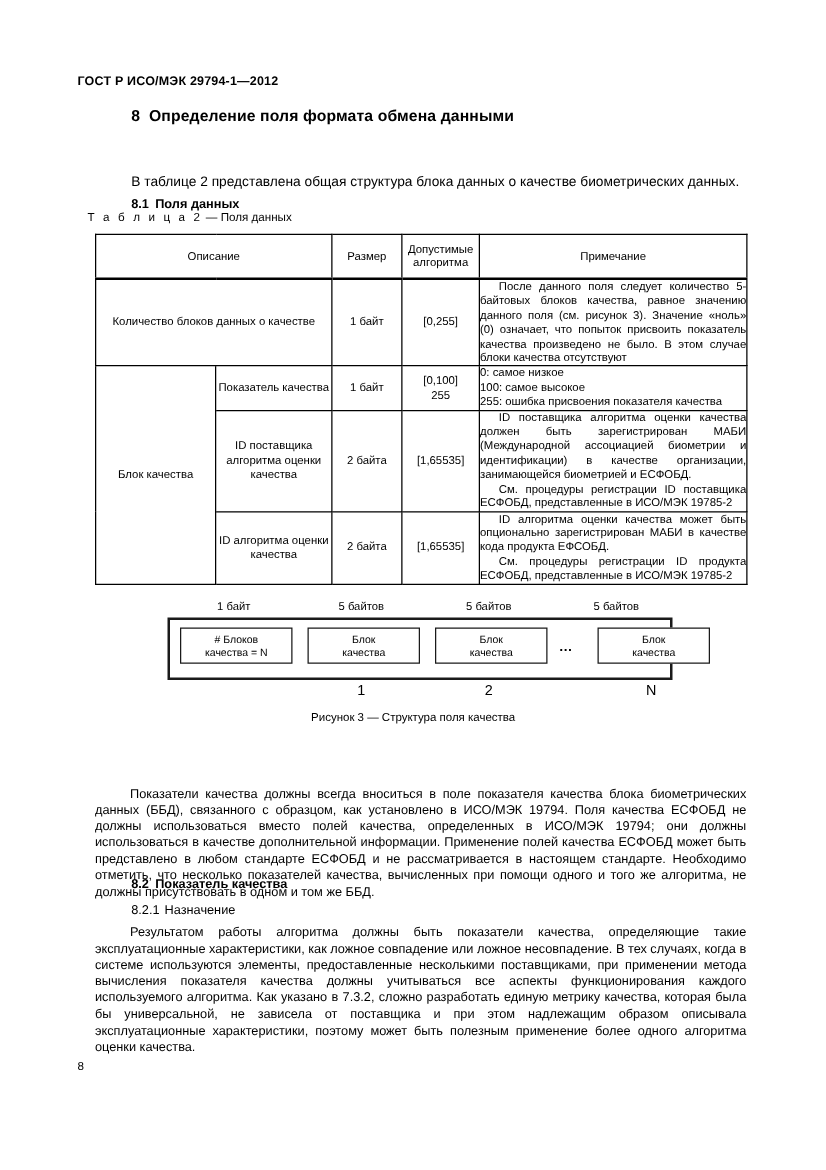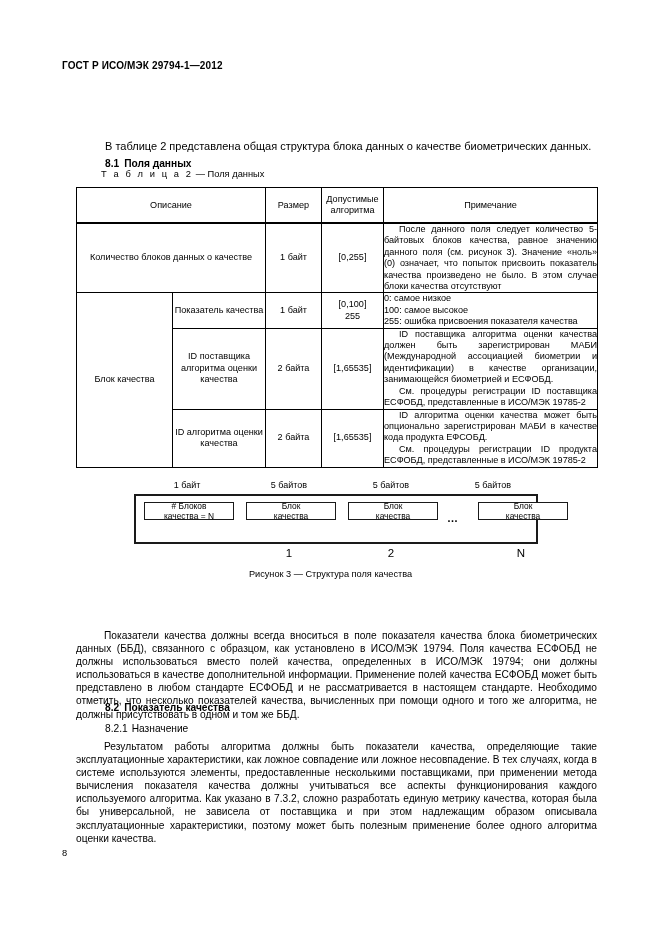--- a/index.html
+++ b/index.html
@@ -56,21 +56,20 @@
     font-size: 11px;
     line-height: 13px;
   }
 
   
   .table-caption {
     position: absolute;
     left: 70px;
     top: 169px;
     font-size: 9.3px;
-    margin-left: 31px;
   }
   .table-caption .spaced {
     letter-spacing: 2.1px;
   }
 
   
   .data-table {
     position: absolute;
     left: 76px;
     top: 187px;
@@ -142,21 +141,21 @@
   }
   .fig-outer {
     position: relative;
     border: 2px solid #1a1a1a;
     height: 46px;
     background: #ffffff;
   }
   .fig-box {
     position: absolute;
     top: 6px;
-    height: 18px;
+    height: 29px;
     border: 1.6px solid #1a1a1a;
     box-sizing: border-box;
     display: flex;
     flex-direction: column;
     align-items: center;
     justify-content: center;
     font-size: 8.4px;
     line-height: 10.5px;
     background: #ffffff;
   }
@@ -225,20 +224,23 @@
     font-size: 9.3px;
   }
 </style>
 </head>
 <body>
 
 <div class="page">
 
   <div class="running-header">ГОСТ Р ИСО/МЭК 29794-1—2012</div>
 
+  <div class="clause-title">
+    <span class="num">8</span><span>Определение поля формата обмена данными</span>
+  </div>
 
   <div class="subclause-81">
     <span class="num">8.1</span><span>Поля данных</span>
   </div>
 
   <div class="para-81">В таблице 2 представлена общая структура блока данных о качестве биометрических данных.</div>
 
   <div class="table-caption">
     <span class="spaced">Т а б л и ц а  2</span>
     <span>—</span>

